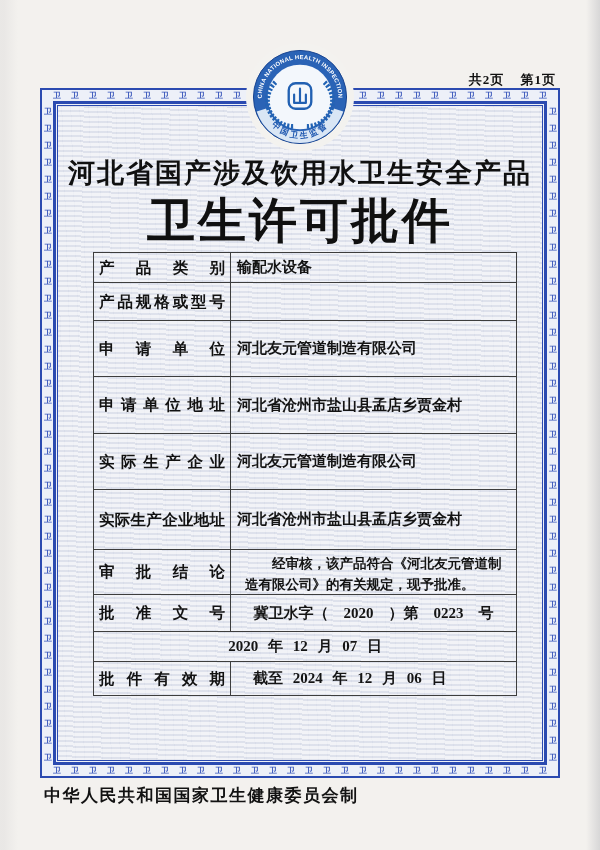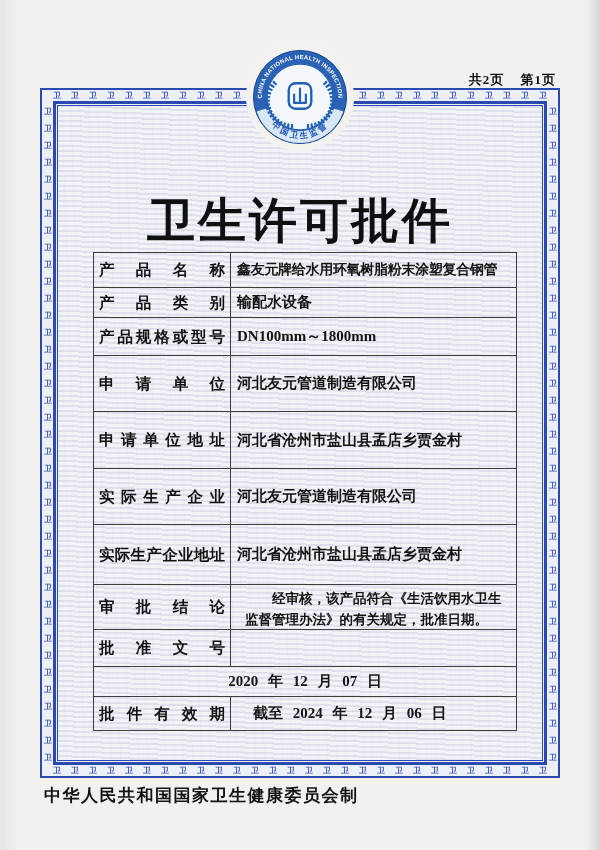--- a/index.html
+++ b/index.html
@@ -133,43 +133,37 @@
     <rect x="-11.5" y="-14" width="23" height="26" rx="7" fill="none" stroke="#2160b2" stroke-width="2.4"></rect>
     <path d="M -6 -2.5 L -6 6 M 0 -8.5 L 0 6 M 6 -2.5 L 6 6 M -6 6 L 6 6" stroke="#2160b2" stroke-width="2.2" fill="none" stroke-linecap="round"></path>
     <text font-size="6" fill="#ffffff" font-family="Liberation Sans, sans-serif" font-weight="bold" letter-spacing="0.3">
       <textPath href="#arcTop" startOffset="50%" text-anchor="middle">CHINA NATIONAL HEALTH INSPECTION</textPath>
     </text>
     <text font-size="8.5" fill="#1f58b0" font-weight="bold" letter-spacing="2.5">
       <textPath href="#arcBot" startOffset="50%" text-anchor="middle">中国卫生监督</textPath>
     </text>
   </svg>
 
+  <div class="title1">河北省国产涉及饮用水卫生安全产品</div>
   <div class="title2">卫生许可批件</div>
 
   <div class="cert-table">
 
-    <div class="trow tight" style="height:35px">
-      <div class="tlabel">
-          <span class="lbl">产品名称</span>
-        </div>
-      <div class="tvalue">鑫友元牌给水用环氧树脂粉末涂塑复合钢管</div>
-    </div>
 
     <div class="trow" style="height:30px">
       <div class="tlabel">
           <span class="lbl">产品类别</span>
         </div>
       <div class="tvalue">输配水设备</div>
     </div>
 
     <div class="trow" style="height:38px">
       <div class="tlabel">
           <span class="lbl">产品规格或型号</span>
         </div>
-      <div class="tvalue">DN100mm～1800mm</div>
     </div>
 
     <div class="trow" style="height:56px">
       <div class="tlabel">
           <span class="lbl">申请单位</span>
         </div>
       <div class="tvalue">河北友元管道制造有限公司</div>
     </div>
 
     <div class="trow" style="height:57px">
@@ -190,27 +184,28 @@
       <div class="tlabel">
           <span class="lbl">实际生产企业地址</span>
         </div>
       <div class="tvalue">河北省沧州市盐山县孟店乡贾金村</div>
     </div>
 
     <div class="trow conclusion" style="height:45px">
       <div class="tlabel">
           <span class="lbl">审批结论</span>
         </div>
-      <div class="tvalue">经审核，该产品符合《生活饮用水卫生监督管理办法》的有关规定，批准日期。</div>
+      <div class="tvalue">经审核，该产品符合《河北友元管道制造有限公司》的有关规定，现予批准。</div>
     </div>
 
     <div class="trow centerv" style="height:37px">
       <div class="tlabel">
           <span class="lbl">批准文号</span>
         </div>
+      <div class="tvalue">冀卫水字（　2020　）第　0223　号</div>
     </div>
 
     <div class="trow centerv" style="height:30px">
       <div class="tvalue">2020 年 12 月 07 日</div>
     </div>
 
     <div class="trow validity" style="height:33px">
       <div class="tlabel">
           <span class="lbl">批件有效期</span>
         </div>

